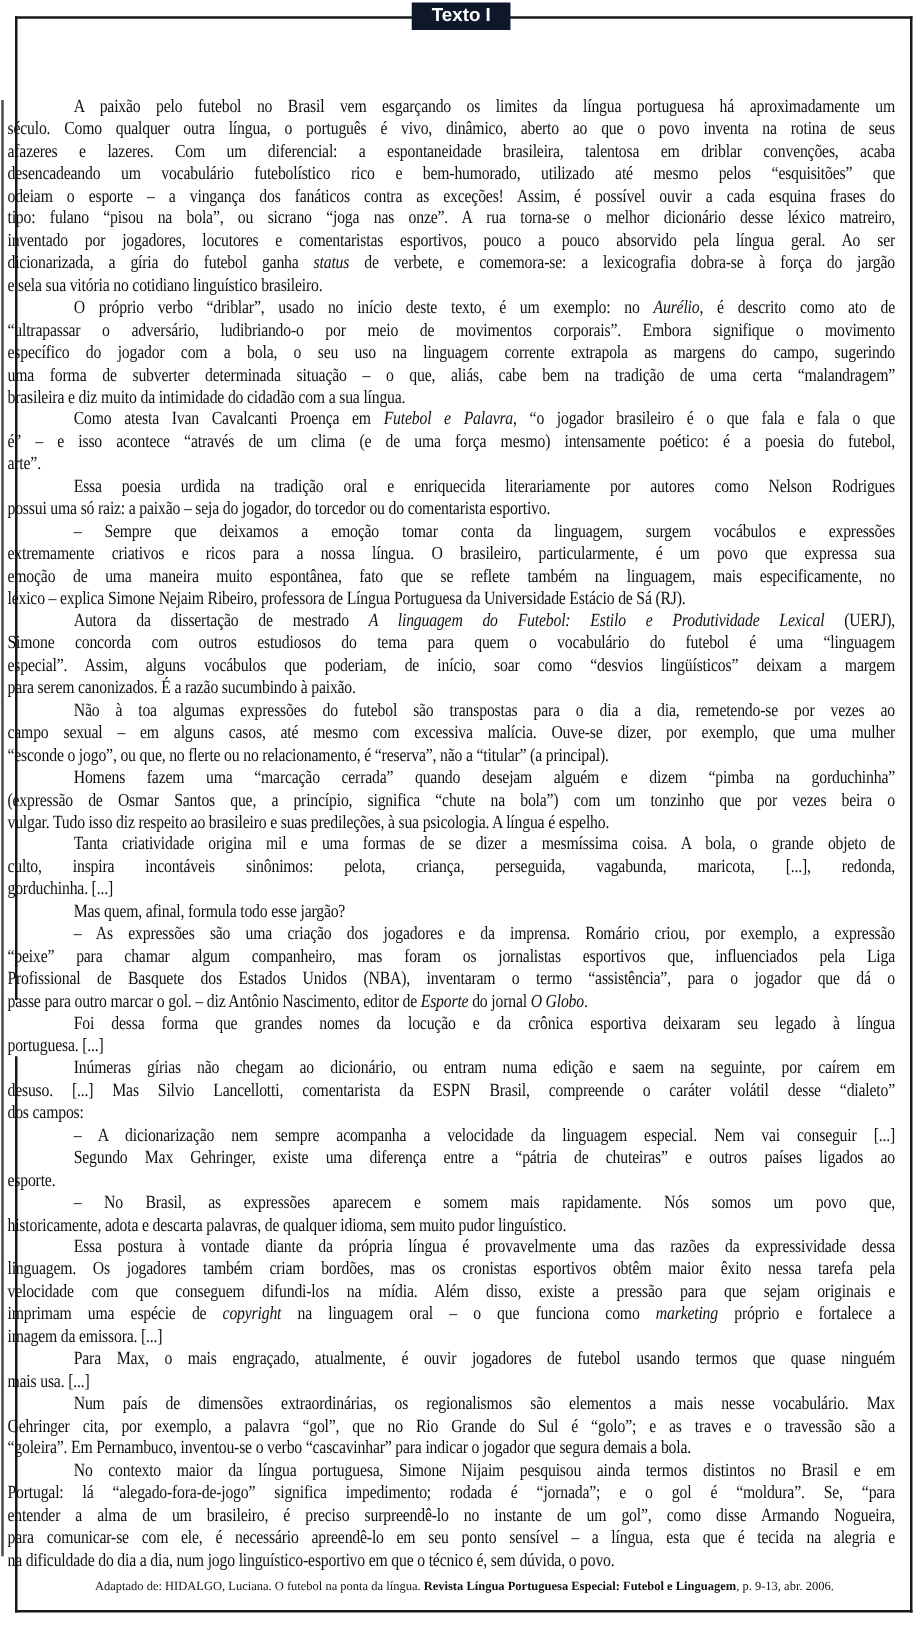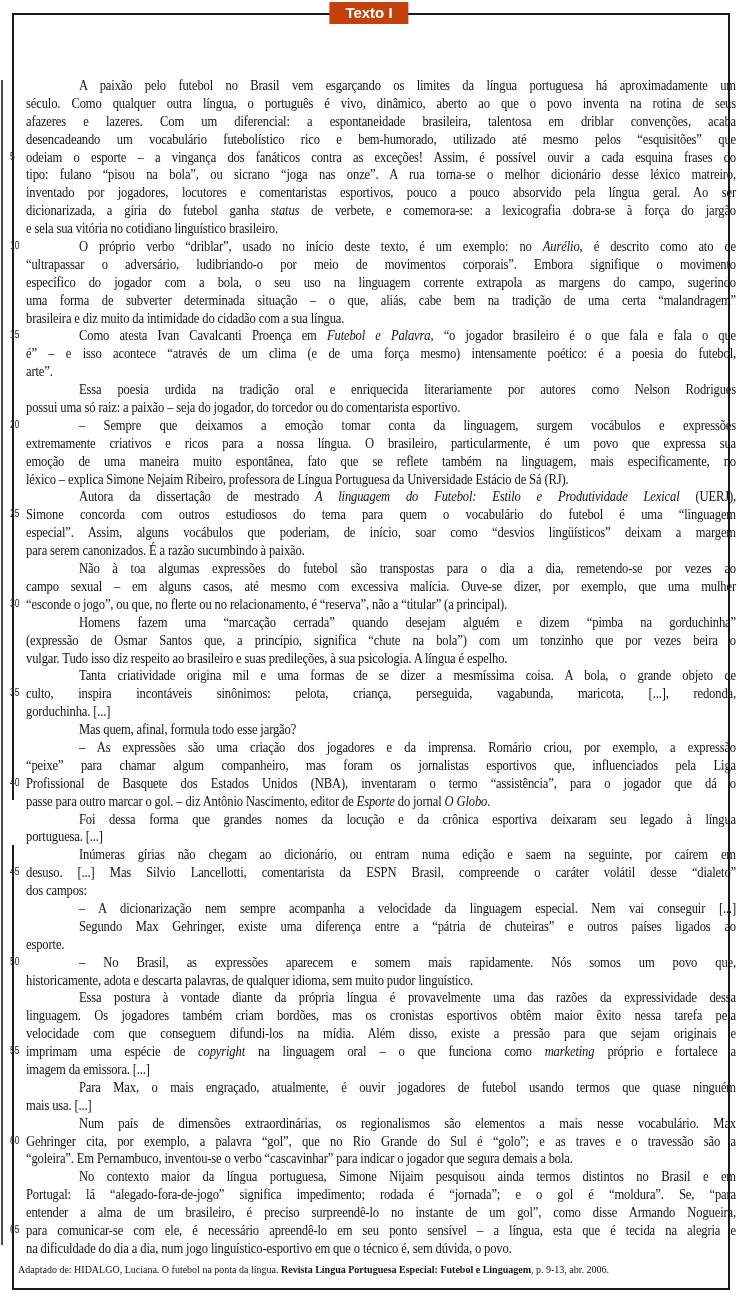--- a/index.html
+++ b/index.html
@@ -39,21 +39,21 @@
   .frame-left-b {
     position: absolute;
     left: 12px; top: 845px;
     width: 2px; height: 445px;
     background: #1a1a1a;
   }
   .badge {
     position: absolute;
     top: 2px; left: 50%;
     transform: translateX(-50%);
-    background: #c2410c;
+    background: #0f172a;
     color: #ffffff;
     font-family: "Liberation Sans", sans-serif;
     font-weight: bold;
     font-size: 15px;
     line-height: 15px;
     padding: 3px 16px 4px 16px;
     z-index: 3;
     white-space: nowrap;
   }
   .doc-title {
@@ -61,21 +61,21 @@
     top: 40px; left: 18px;
     width: 710px;
     margin: 0;
     text-align: center;
     font-weight: bold;
     font-size: 15.5px;
     color: #111111;
   }
   .text-body {
     position: absolute;
-    left: 26px; top: 77px;
+    left: 6px; top: 77px;
     width: 710px;
     z-index: 2;
   }
   .tline {
     position: relative;
     height: 17.9px;
     line-height: 17.9px;
     font-size: 12.6px;
     letter-spacing: -0.15px;
     text-align: justify;
@@ -94,21 +94,21 @@
     font-family: "Liberation Sans", sans-serif;
     font-size: 8.5px;
     letter-spacing: 0;
     color: #222222;
   }
   .ltext i { font-style: italic; }
   .citation {
     position: absolute;
     left: 18px; top: 1264px;
     width: 707px;
-    text-align: left;
+    text-align: center;
     font-size: 10px;
     color: #111111;
     z-index: 2;
   }
   .citation b { font-weight: bold; }
 </style>
 </head>
 <body>
 
 <div class="page">

